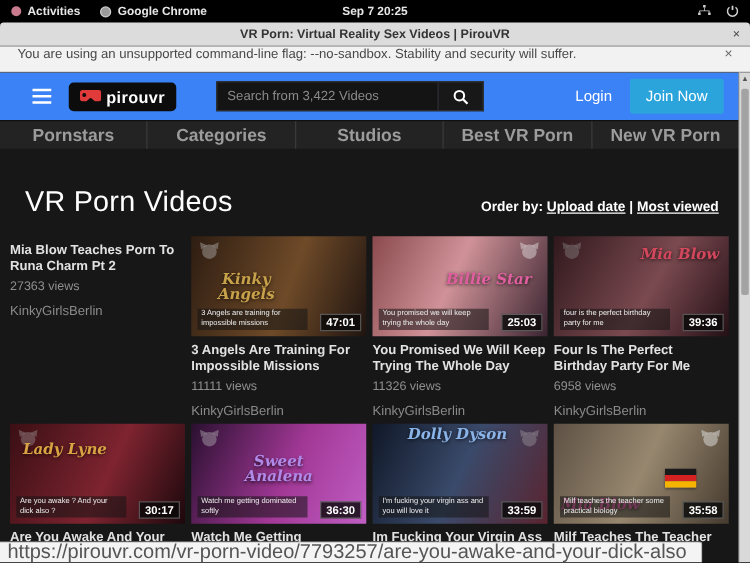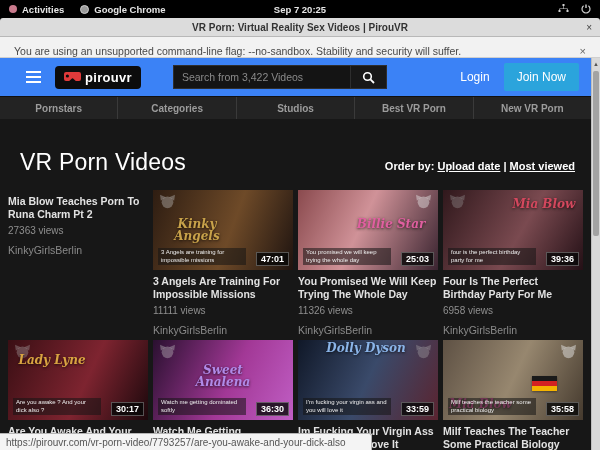--- a/index.html
+++ b/index.html
@@ -13,21 +13,21 @@
   .chrome-icon{width:9px;height:9px;border-radius:50%;background:#9a9a9a;border:1.5px solid #cfcfcf;box-sizing:border-box;display:inline-block;}
   .sys-clock{position:absolute;left:0;right:0;text-align:center;font-weight:bold;}
   .sys-right{margin-left:auto;display:flex;align-items:center;gap:12px;z-index:2;color:#cfcfcf;}
   .sys-right svg{display:block;}
 
   
   .titlebar{height:18px;background:#dcdcdc;border-bottom:1px solid #b8b8b8;display:flex;align-items:center;justify-content:center;position:relative;font-size:10px;font-weight:bold;color:#333;border-radius:3px 3px 0 0;}
   .tb-close{position:absolute;right:8px;top:0;bottom:0;display:flex;align-items:center;color:#444;font-weight:normal;font-size:10px;cursor:default;}
 
   
-  .infobar{height:20px;background:#f2f2f2;border-bottom:1px solid #cfcfcf;display:flex;align-items:flex-end;padding:0 14px;font-size:10.5px;color:#484848;}
+  .infobar{height:20px;background:#f2f2f2;border-bottom:1px solid #cfcfcf;display:flex;align-items:flex-start;padding:0 14px;font-size:10.5px;color:#484848;}
   .ib-close{margin-left:auto;color:#666;font-size:11px;}
 
   
   .page{position:relative;height:392px;background:#171717;display:flex;}
   .content{width:591px;overflow:hidden;}
 
   
   .scrollbar{width:9px;background:#d9d9d9;position:relative;border-left:1px solid #bfbfbf;box-sizing:border-box;}
   .sb-arrow{position:absolute;top:1px;left:0;right:0;text-align:center;font-size:6px;color:#555;line-height:10px;}
   .sb-thumb{position:absolute;top:13px;left:1px;width:6px;height:165px;background:#a3a3a3;border-radius:2px;}
@@ -41,21 +41,21 @@
   .logo-text{color:#fff;font-weight:bold;font-size:13px;letter-spacing:.3px;}
   .search{display:flex;margin-left:32px;}
   .search input{width:160px;height:22px;background:#141414;border:1px solid #2e2e2e;color:#bdbdbd;font-size:10.5px;padding:0 8px;outline:none;font-family:"Liberation Sans",sans-serif;}
   .search input::placeholder{color:#8a8a8a;}
   .search-btn{width:36px;height:24px;background:#181818;border:1px solid #2e2e2e;border-left:none;display:flex;align-items:center;justify-content:center;box-sizing:border-box;}
   .login{margin-left:auto;color:#fff;font-size:12px;padding:0 14px;}
   .join-btn{background:#2ba4dc;color:#fff;font-size:12px;padding:7px 13px;border-radius:2px;border:none;font-family:"Liberation Sans",sans-serif;}
 
   
   .nav{height:22px;background:#232323;display:flex;border-top:1px solid #101010;}
-  .nav-item{flex:1;display:flex;align-items:center;justify-content:center;color:#9c9c9c;font-size:10px;font-weight:bold;border-right:1px solid #3a3a3a;}
+  .nav-item{flex:1;display:flex;align-items:center;justify-content:center;color:#9c9c9c;font-size:14px;font-weight:bold;border-right:1px solid #3a3a3a;}
   .nav-item:last-child{border-right:none;}
 
   
   .headrow{display:flex;align-items:baseline;padding:17px 16px 10px 20px;}
   .page-title{font-size:23px;font-weight:400;color:#fff;margin:0;letter-spacing:.2px;}
   .order{margin-left:auto;font-size:11px;font-weight:bold;color:#fff;margin-top:24px;}
   .order a{color:#fff;text-decoration:underline;}
 
   
   .grid{display:grid;grid-template-columns:repeat(4,1fr);column-gap:5px;row-gap:4px;padding:4px 8px 0 8px;}
@@ -89,21 +89,21 @@
   .flag i{display:block;height:5px;}
   .flag i:nth-child(1){background:#1a1a1a;}
   .flag i:nth-child(2){background:#d42222;}
   .flag i:nth-child(3){background:#f5b400;}
 
   .vtitle{margin-top:5px;font-size:10.5px;font-weight:bold;color:#e2e2e2;line-height:13px;height:26px;overflow:hidden;}
   .views{margin-top:4px;font-size:10px;color:#8f8f8f;}
   .channel{margin-top:8px;font-size:10.5px;color:#8a8a8a;}
 
   
-  .statusbar{position:absolute;left:0;bottom:0;height:16px;background:#f4f4f4;border:1px solid #b5b5b5;border-left:none;border-bottom:none;border-top-right-radius:3px;display:flex;align-items:center;padding:0 25px 0 6px;font-size:10px;color:#555;z-index:6;white-space:nowrap;}
+  .statusbar{position:absolute;left:0;bottom:0;height:16px;background:#f4f4f4;border:1px solid #b5b5b5;border-left:none;border-bottom:none;border-top-right-radius:3px;display:flex;align-items:center;padding:0 12px 0 6px;font-size:16px;color:#555;z-index:6;white-space:nowrap;}
 </style>
 </head>
 <body>
 
 <div class="sysbar">
   <div class="sys-clock">Sep 7 20:25</div>
   <div class="sys-left">
     <span class="sys-group">
       <span class="dot-icon"></span>
       <span>Activities</span>

